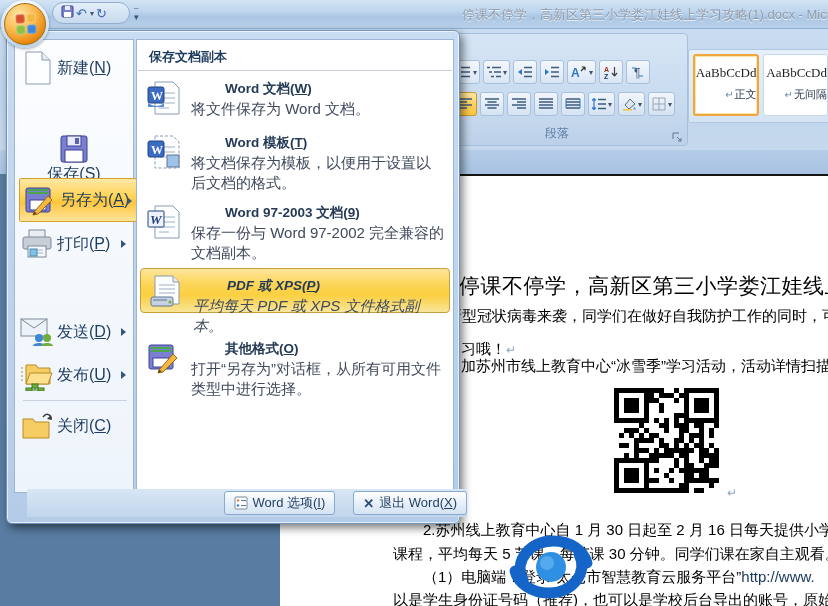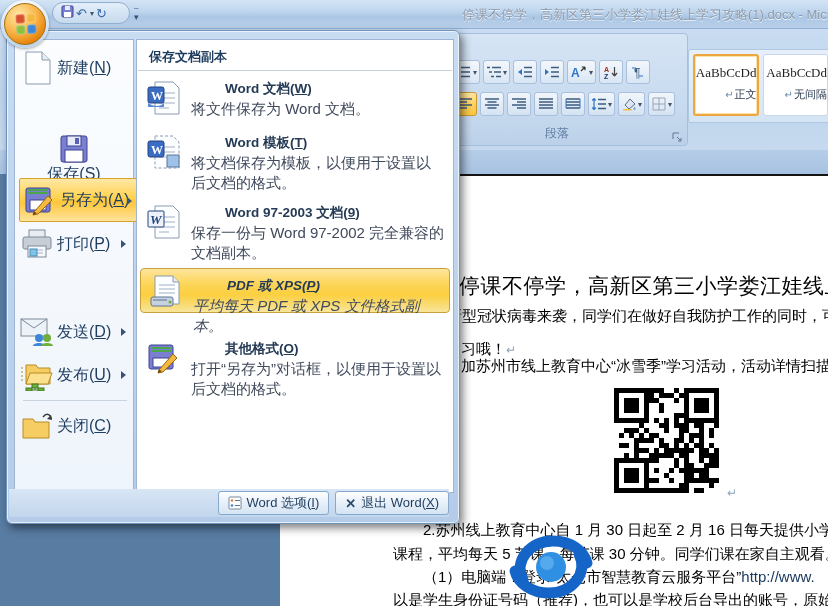--- a/index.html
+++ b/index.html
@@ -79,21 +79,21 @@
   .rhead{position:absolute;left:12px;top:8px;font-size:13px;font-weight:bold;color:#1E3C5F;}
   .rline{position:absolute;left:1px;top:30px;width:314px;height:1px;background:#C8Cfd8;}
   .ritem{position:absolute;left:2px;width:312px;}
   .ritem .ricon{position:absolute;left:8px;top:3px;}
   .rtitle{position:absolute;left:52px;top:2px;font-size:13.5px;font-weight:bold;color:#253B55;margin-left:34px;}
   .rdesc{position:absolute;left:52px;top:21px;width:254px;font-size:15px;line-height:20px;color:#404A5C;white-space:normal;}
   .ritem.hl{left:3px;width:310px;border:1px solid #C8A13D;border-radius:4px;
     background:linear-gradient(180deg,#FEE59C 0%,#FCD558 35%,#FBCF3F 60%,#F8E59B 100%);}
   .ritem.hl .ricon{top:6px;} .ritem.hl .rtitle{top:8px;} .ritem.hl .rdesc{top:27px;}
 
-  .mfooter{position:absolute;left:2px;bottom:6px;width:440px;height:28px;display:flex;justify-content:flex-end;gap:6px;align-items:center;
+  .mfooter{position:absolute;left:20px;bottom:6px;width:440px;height:28px;display:flex;justify-content:flex-end;gap:18px;align-items:center;
     background:linear-gradient(180deg,#D8E6F5,#C2D6EC);}
   .fbtn{height:24px;display:flex;align-items:center;gap:5px;padding:0 9px;border:1px solid #87A9CE;border-radius:3px;
     background:linear-gradient(180deg,#FFFFFF,#E9F1FA 45%,#D5E4F3);font-size:13px;color:#1E3C5F;}
   .fbtn .x{font-weight:bold;color:#2B4A73;font-size:13px;}
 
   
   .orb-outer{position:absolute;left:1px;top:0px;width:48px;height:48px;border-radius:50%;z-index:11;
     background:linear-gradient(180deg,#F2F8FE,#BCD2E8);box-shadow:0 1px 3px rgba(0,0,0,.35);}
   .orb{position:absolute;left:3px;top:3px;width:42px;height:42px;border-radius:50%;
     background:radial-gradient(circle at 35% 28%,#FFE9A8,#F9B54A 45%,#E98A12 72%,#C06404 100%);
@@ -845,21 +845,21 @@
 
       <div class="ritem" style="top:298px;height:66px;">
         <span class="ricon"><svg width="34" height="34" viewBox="0 0 34 34">
               <rect x="2" y="4" width="24" height="24" rx="2" fill="#7A7FD2" stroke="#3E4291"></rect>
               <path d="M4 7h20M4 10h20" stroke="#4CA64C" stroke-width="2"></path>
               <rect x="6" y="17" width="16" height="9" fill="#FFF" stroke="#3E4291"></rect>
               <path d="M12 29L26 13l4 4-14 14-5 1z" fill="#F4B73F" stroke="#9A6A10"></path>
               <path d="M12 29l-1 3 4-2z" fill="#5A3A10"></path>
             </svg></span>
         <div class="rtitle">其他格式(<u>O</u>)</div>
-        <div class="rdesc">打开“另存为”对话框，以便用于设置以后文档的格式。</div>
+        <div class="rdesc">打开“另存为”对话框，从所有可用文件类型中进行选择。</div>
       </div>
     </div>
 
     <div class="mfooter">
       <div class="fbtn">
         <svg width="14" height="14" viewBox="0 0 14 14">
             <rect x="1" y="1" width="12" height="12" rx="1" fill="#FDFEFF" stroke="#7C8A9A"></rect>
             <circle cx="4" cy="4.5" r="1.3" fill="#E8833A"></circle>
             <circle cx="4" cy="9.5" r="1.3" fill="#3B86D8"></circle>
             <path d="M7 4.5h5M7 9.5h5" stroke="#5C7699"></path>

